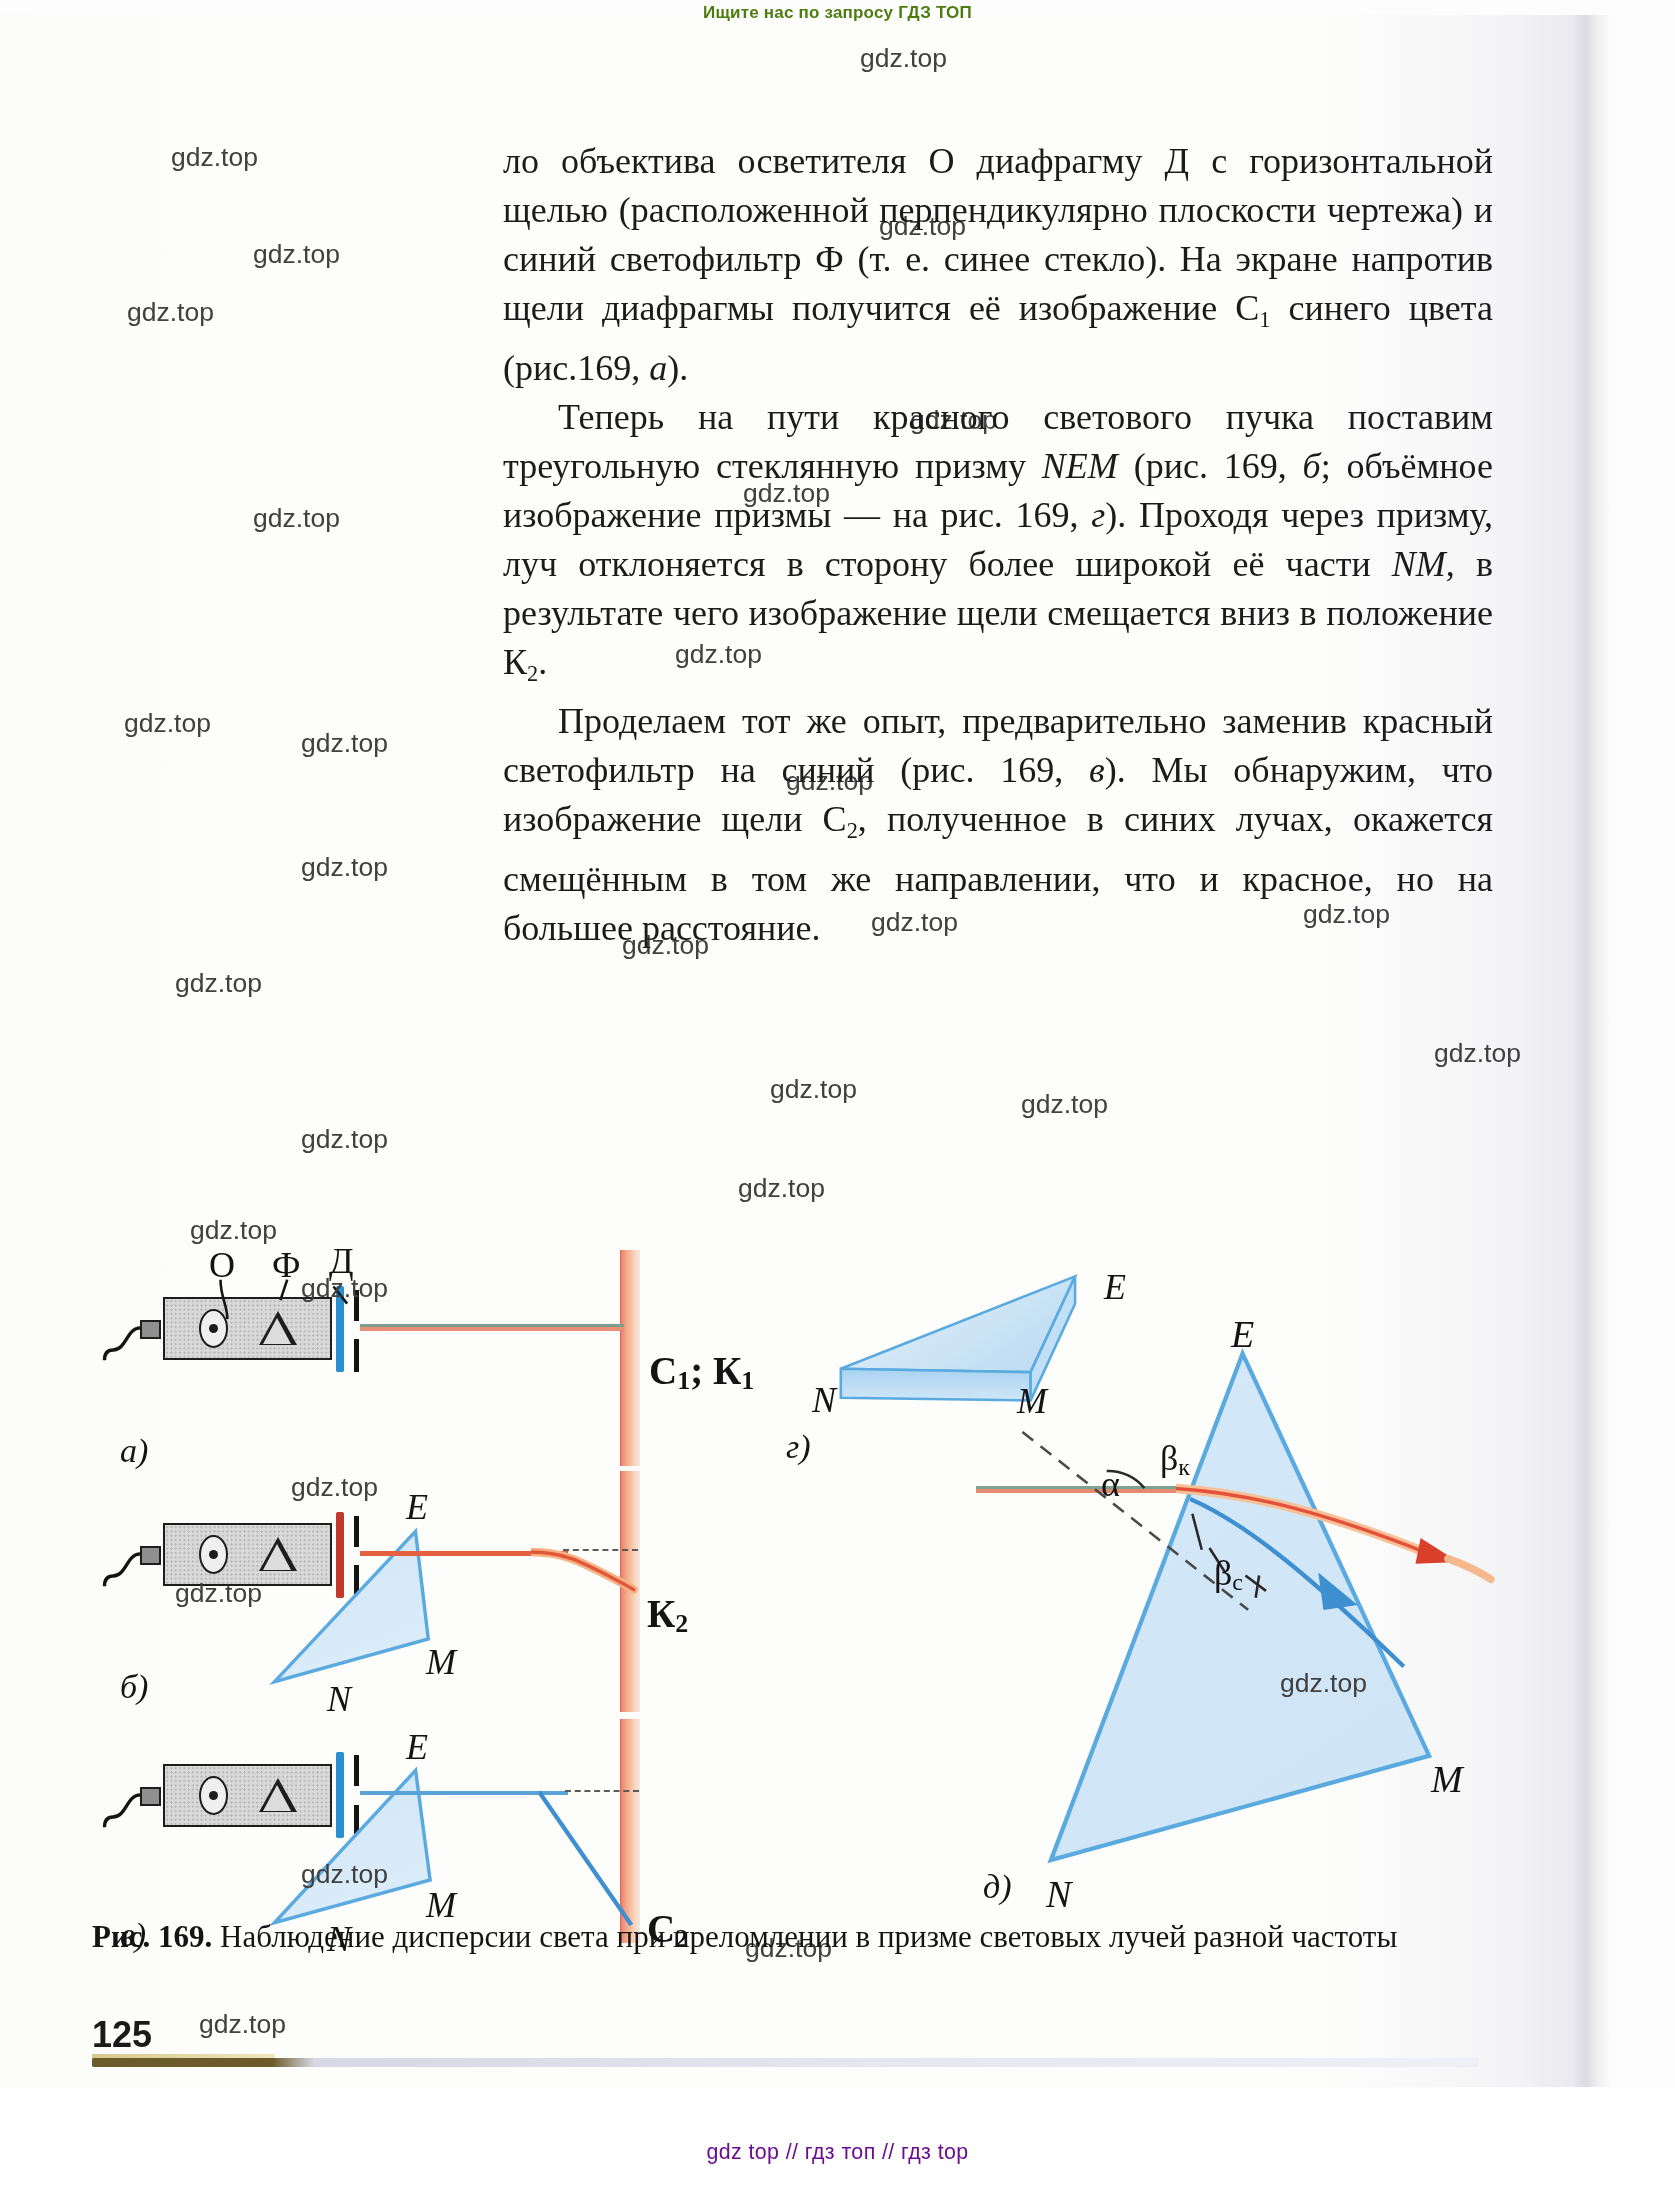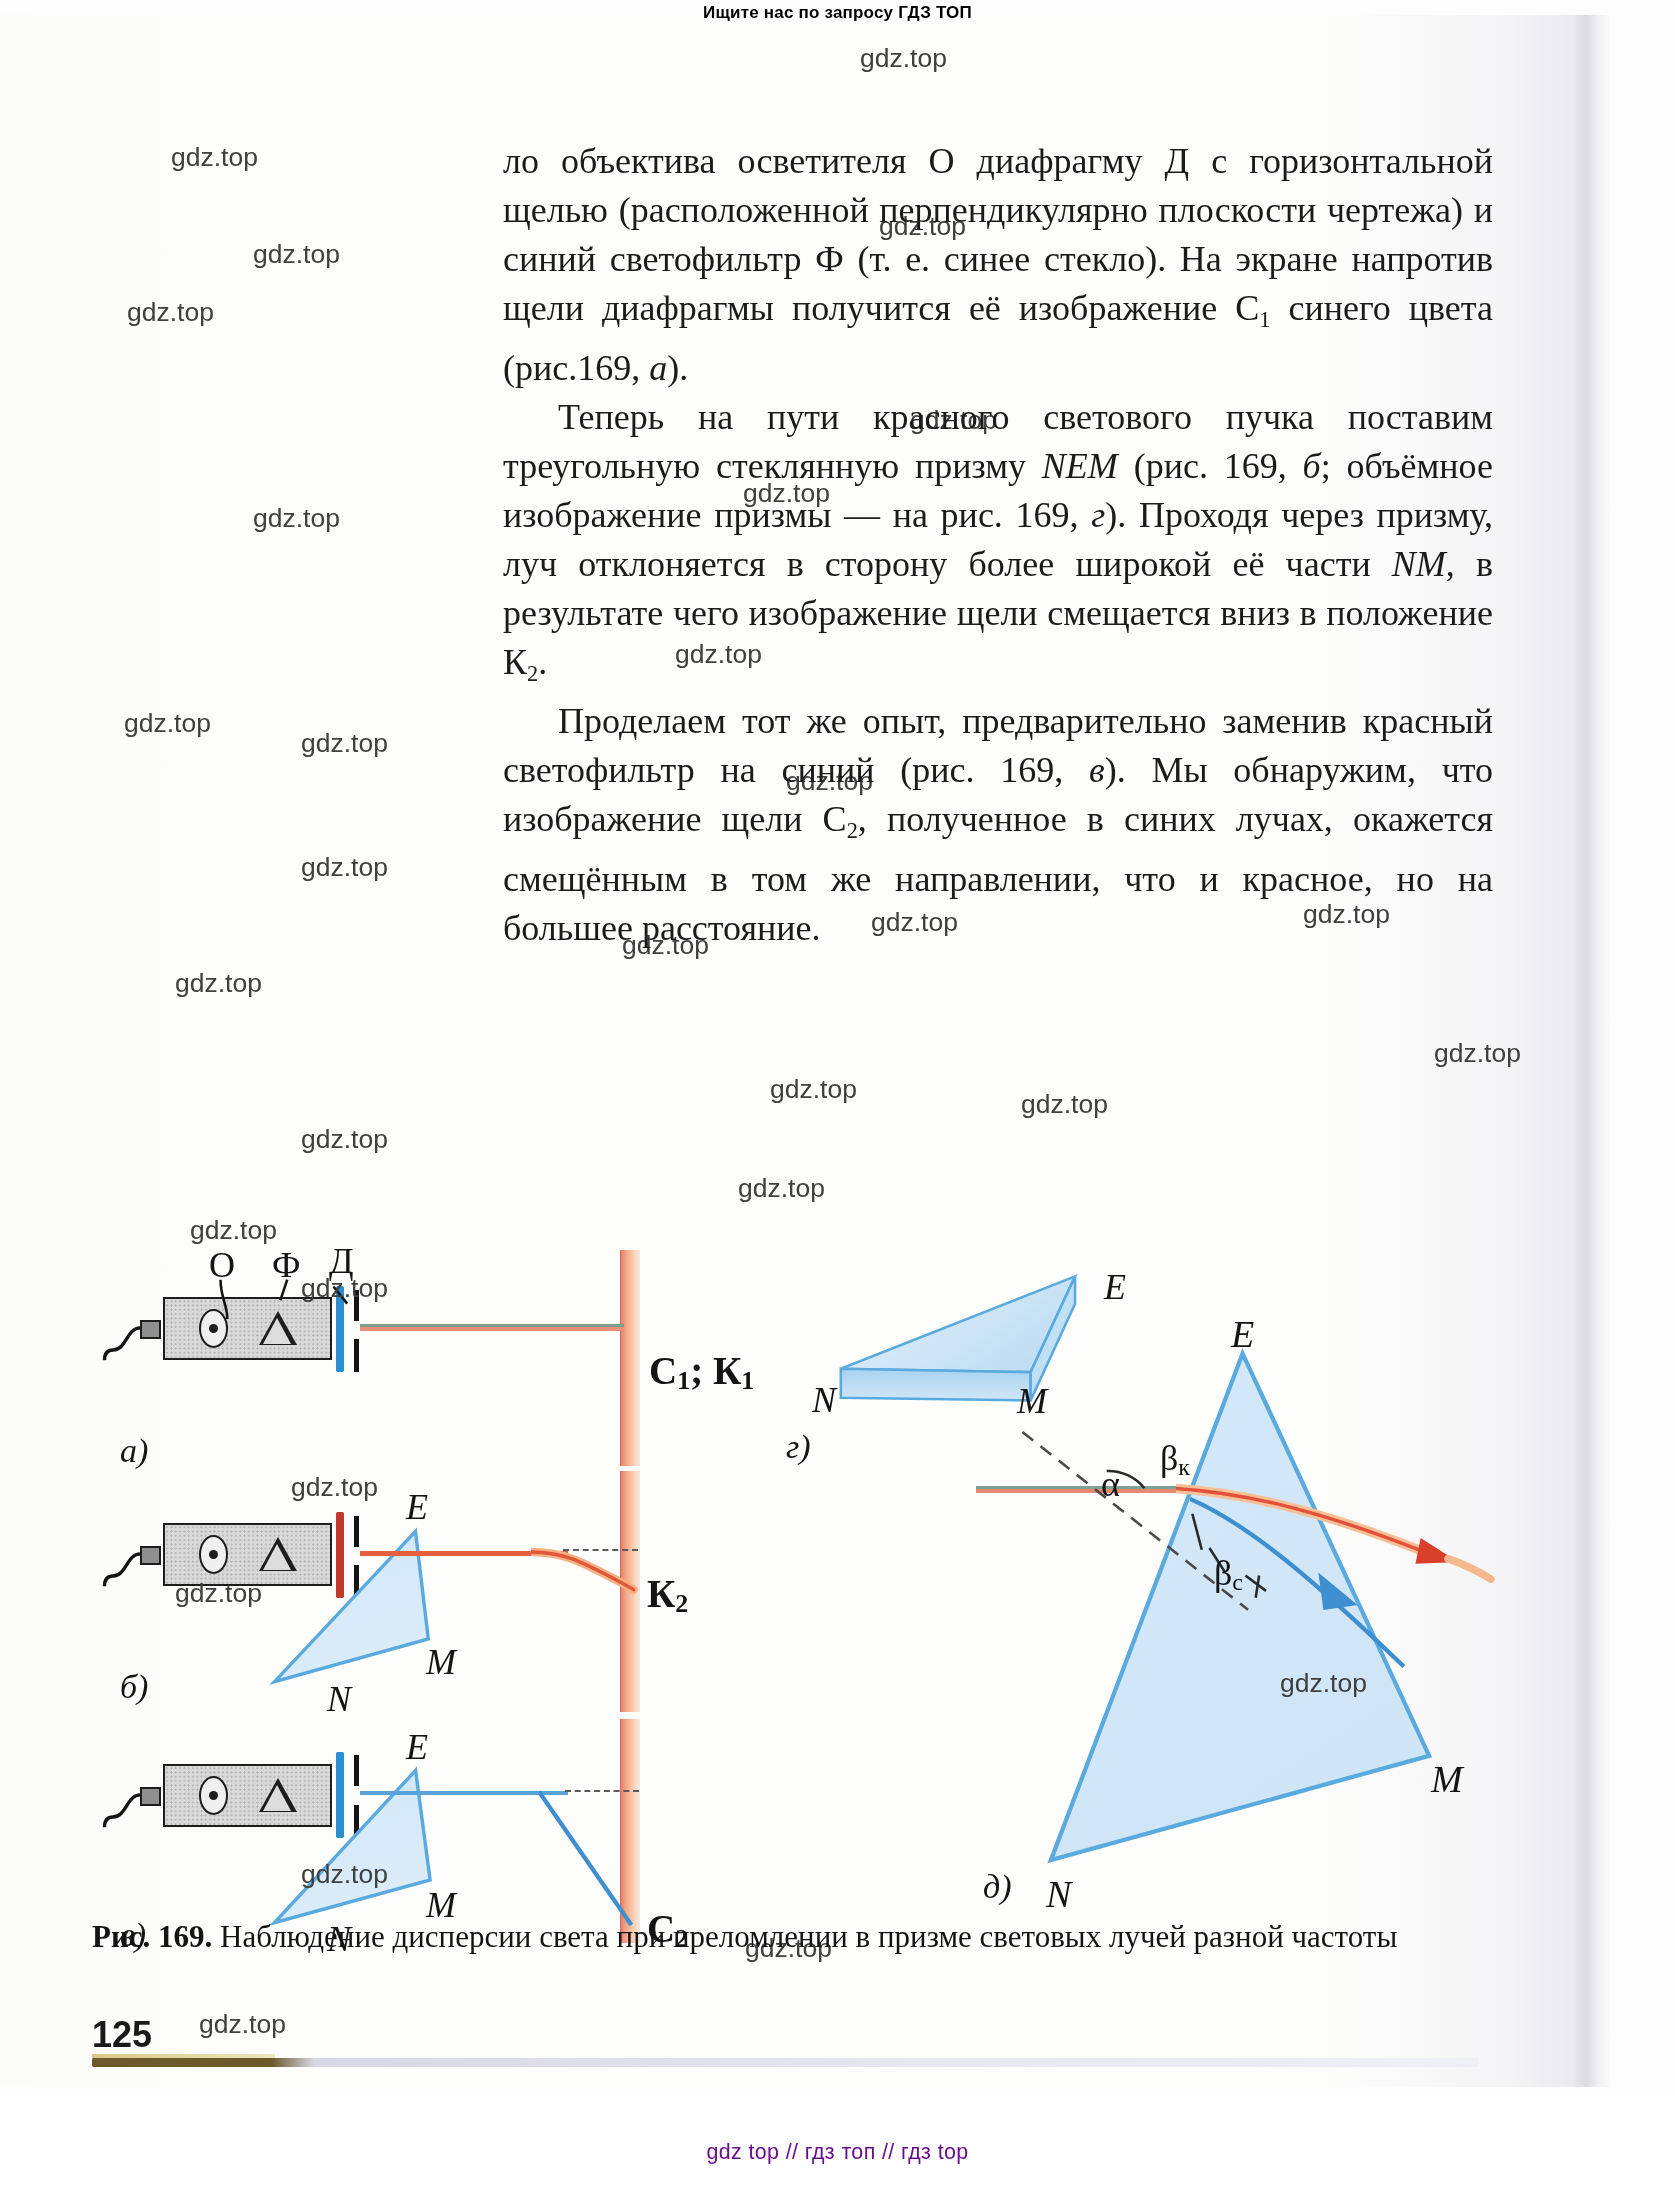--- a/index.html
+++ b/index.html
@@ -138,21 +138,21 @@
 </style>
 </head>
 <body>
 
 <div id="paper">
   <div id="sheet"></div>
   <div id="sheet-edge"></div>
   <div id="bottom-white"></div>
 </div>
 
-<div class="promo" style="color: #000000;">Ищите нас по запросу ГДЗ ТОП</div>
+<div class="promo" style="color: #4d7c0f;">Ищите нас по запросу ГДЗ ТОП</div>
 
 <div class="wm big" style="left:860px;top:43px;">gdz.top</div>
 <div class="wm big" style="left:171px;top:142px;">gdz.top</div>
 <div class="wm big" style="left:879px;top:211px;">gdz.top</div>
 <div class="wm big" style="left:253px;top:239px;">gdz.top</div>
 <div class="wm big" style="left:127px;top:297px;">gdz.top</div>
 <div class="wm big" style="left:910px;top:405px;">gdz.top</div>
 <div class="wm big" style="left:743px;top:478px;">gdz.top</div>
 <div class="wm big" style="left:253px;top:503px;">gdz.top</div>
 <div class="wm big" style="left:675px;top:639px;">gdz.top</div>
@@ -236,21 +236,21 @@
   <div style="position:absolute;left:360px;top:352px;width:208px;height:5.1px;background:#e5603f;"></div>
   <svg width="342" height="103" style="position:absolute;left:531px;top:334px;" viewBox="0 0 400 120">
     <path d="M0,22 C40,22 60,34 106,58 L120,66" stroke="#f7b183" stroke-width="10" fill="none" stroke-linecap="round"></path>
     <path d="M0,22 C40,22 60,34 106,58 L120,66" stroke="#e0573a" stroke-width="4" fill="none" stroke-linecap="round"></path>
   </svg>
   <div class="dash-ray" style="left:563px;top:350px;width:75px;"></div>
 
   <div class="flabel it" style="left:406px;top:287px;font-size:36px;">E</div>
   <div class="flabel it" style="left:426px;top:442px;font-size:36px;">M</div>
   <div class="flabel it" style="left:327px;top:479px;font-size:36px;">N</div>
-  <div class="flabel" style="left:647px;top:372px;font-size:39px;font-weight:700;">К<span style="font-size:26px;vertical-align:-5.1px;">2</span></div>
+  <div class="flabel" style="left:647px;top:392px;font-size:39px;font-weight:700;">К<span style="font-size:26px;vertical-align:-5.1px;">2</span></div>
   <div class="flabel it" style="left:120px;top:469px;font-size:34px;">б)</div>
 
   <div class="projector" style="left:163px;top:565px;">
     <div class="plug" style="left:-23px;top:23px;"></div>
     <div class="proj-body" style="left:0;top:0;"></div>
     <div class="proj-lens" style="left:36px;top:12px;"></div>
     <div class="tri-glyph" style="left:96px;top:13.7px;"></div>
     <div class="tri-glyph-in" style="left:100px;top:21.4px;"></div>
     <svg width="41" height="51" style="position:absolute;left:-62px;top:19px;" viewBox="0 0 48 60">
       <path d="M46,14 C30,14 30,40 14,40 C6,40 4,46 4,52" fill="none" stroke="#141414" stroke-width="4"></path>

